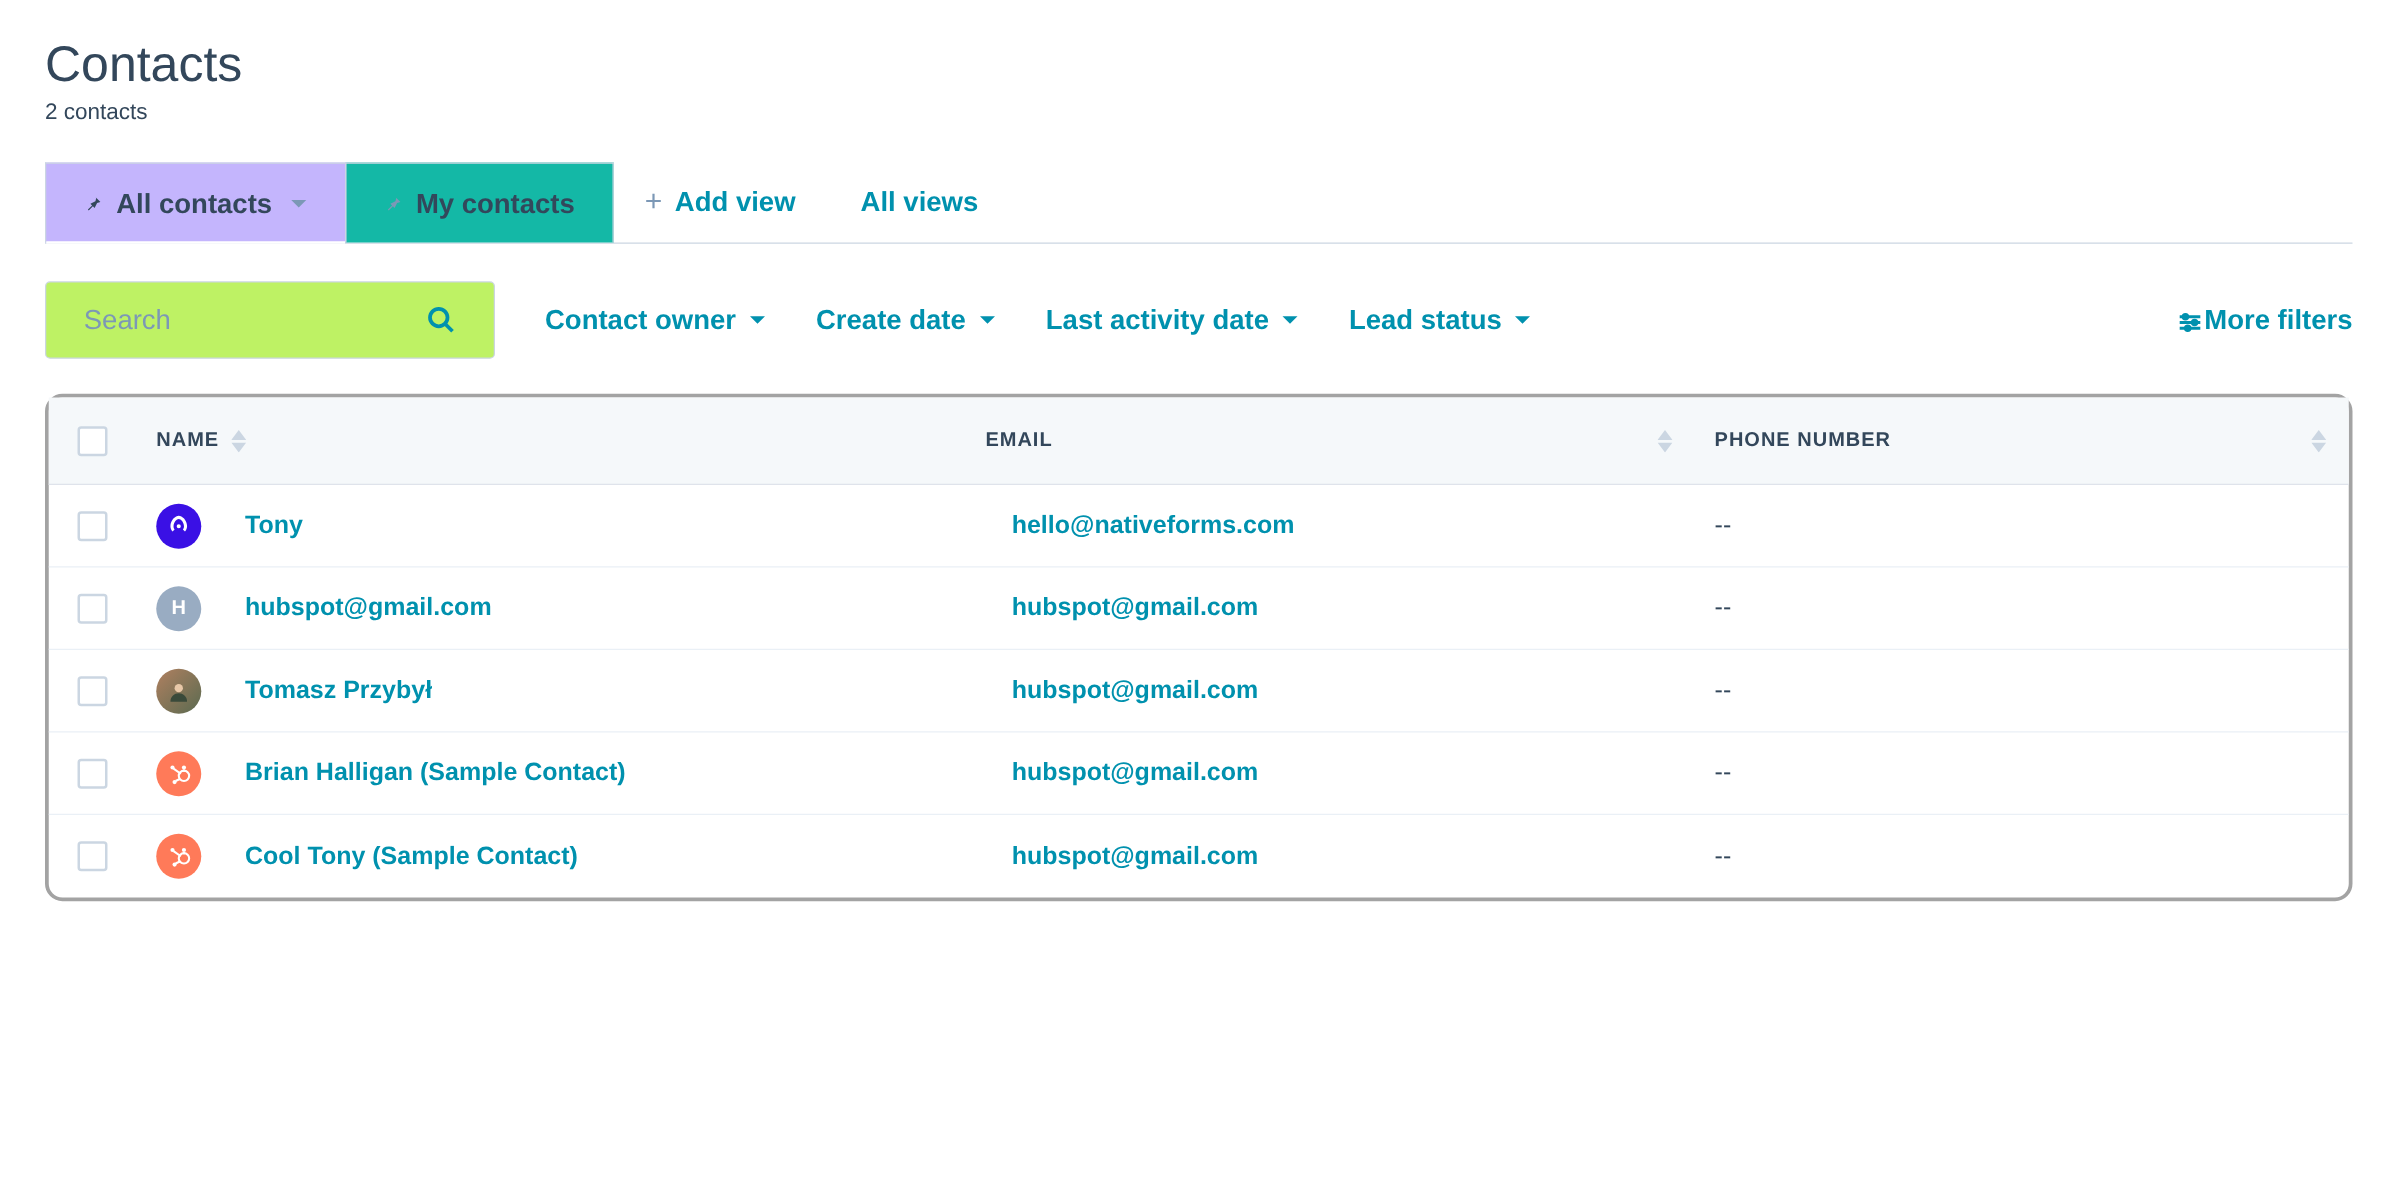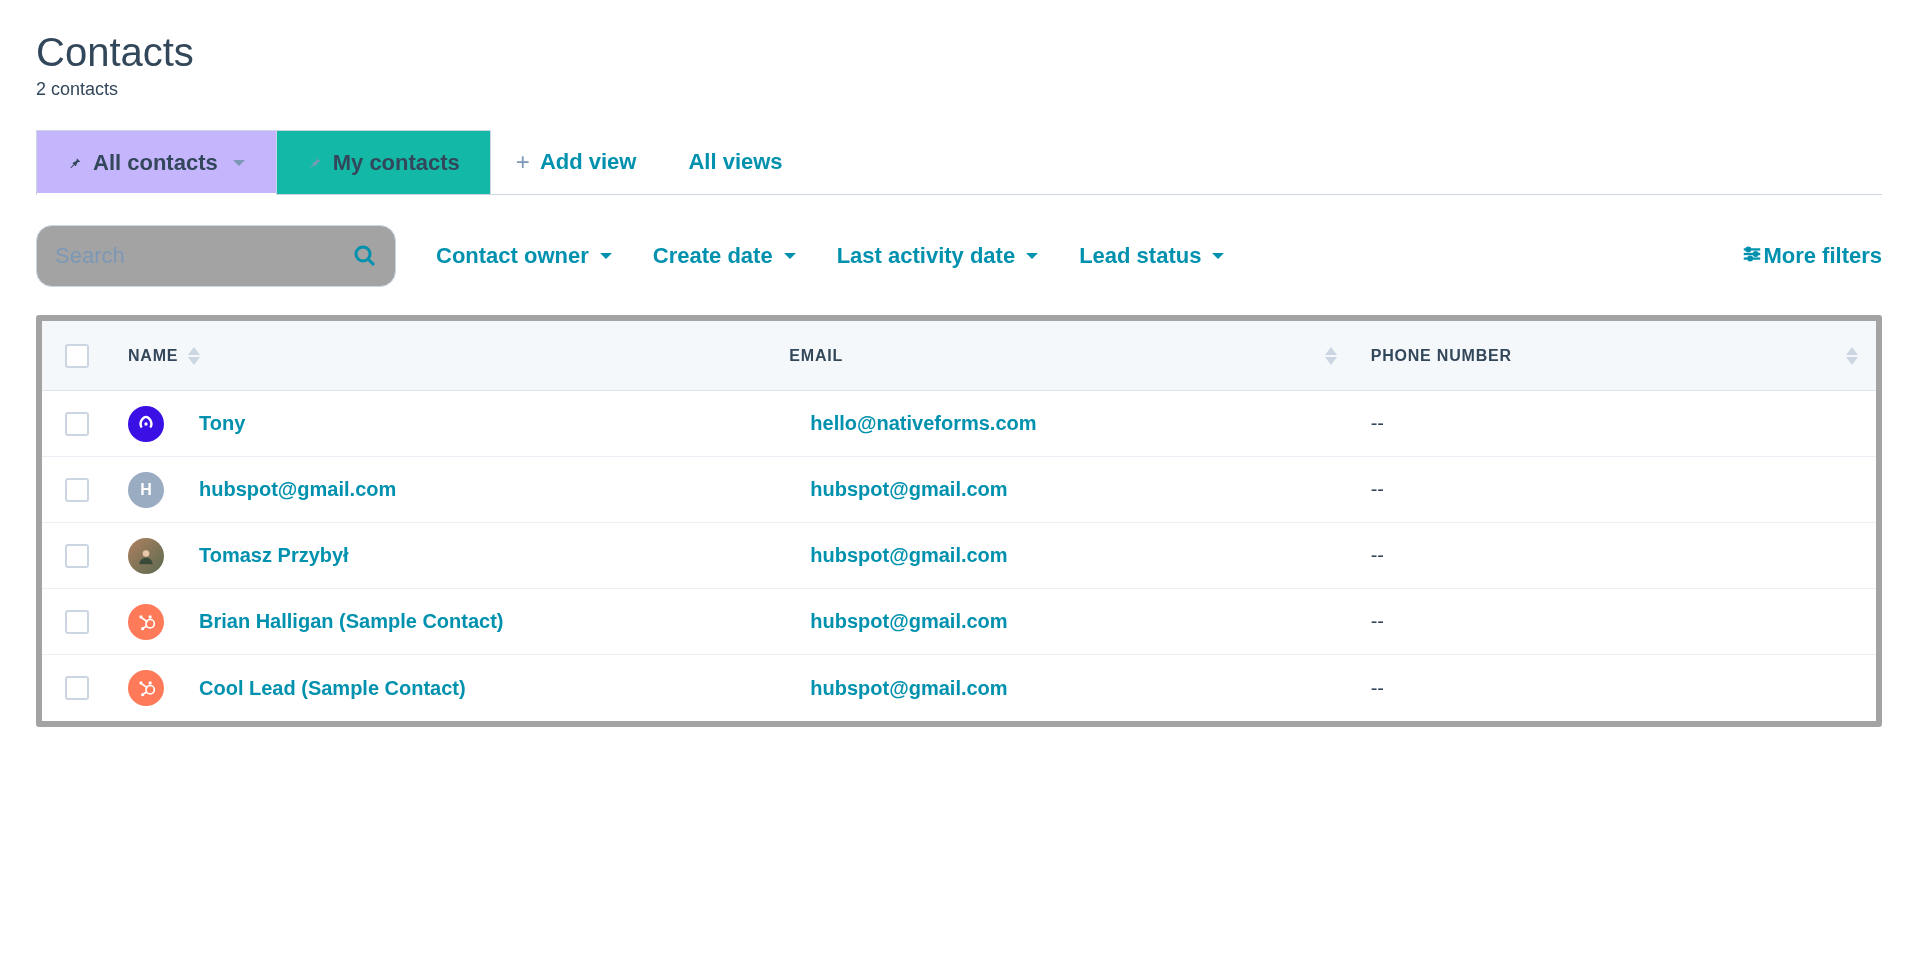--- a/index.html
+++ b/index.html
@@ -70,23 +70,23 @@
   gap: 40px;
   padding: 30px 0 28px 0;
 }
 .search-box {
   display: flex;
   align-items: center;
   justify-content: space-between;
   width: 360px;
   height: 62px;
   border: 1px solid #cbd6e2;
-  border-radius: 16px;
-  background: #a3a3a3;
-  padding: 0 18px;
+  border-radius: 4px;
+  background: #bef264;
+  padding: 0 30px;
 }
 .search-box input {
   border: none;
   background: transparent;
   font-size: 22px;
   color: #33475b;
   outline: none;
   width: 100%;
 }
 .search-box input::placeholder { color: #7c98b6; }
@@ -96,31 +96,31 @@
   align-items: center;
   gap: 10px;
   font-size: 22px;
   font-weight: 600;
   color: #0091ae;
   cursor: pointer;
 }
 .filter-btn .chev-down { width: 14px; height: 14px; }
 .more-filters {
   display: flex;
-  align-items: flex-start;
+  align-items: flex-end;
   font-size: 22px;
   font-weight: 600;
   color: #0091ae;
   cursor: pointer;
   margin-left: auto;
 }
 .more-filters .sliders { width: 22px; height: 22px; }
 .table {
-  border: 6px solid #a3a3a3;
-  border-radius: 3px;
+  border: 3px solid #a3a3a3;
+  border-radius: 14px;
 }
 .thead {
   display: flex;
   align-items: center;
   background: #f5f8fa;
   border-bottom: 1px solid #dfe3eb;
   height: 70px;
 }
 .th, .td { padding: 0 16px; }
 .col-check { width: 70px; flex-shrink: 0; display:flex; align-items:center; justify-content:center; }
@@ -388,21 +388,21 @@
             <svg viewBox="0 0 24 24" fill="#fff">
               <circle cx="17" cy="14" r="5" fill="none" stroke="#fff" stroke-width="2"></circle>
               <circle cx="17" cy="6" r="2"></circle>
               <circle cx="6" cy="6" r="2"></circle>
               <circle cx="8" cy="20" r="2"></circle>
               <line x1="7" y1="7" x2="14" y2="12" stroke="#fff" stroke-width="2"></line>
               <line x1="17" y1="8" x2="17" y2="10" stroke="#fff" stroke-width="2"></line>
               <line x1="13" y1="17" x2="9" y2="19" stroke="#fff" stroke-width="2"></line>
             </svg>
           </div>
-          <span class="link">Cool Lead (Sample Contact)</span>
+          <span class="link">Cool Tony (Sample Contact)</span>
         </div>
         <div class="td col-email">
           <span class="link">hubspot@gmail.com</span>
         </div>
         <div class="td col-phone">
           <span class="td-text">--</span>
         </div>
       </div>
     </div>
 </div>

